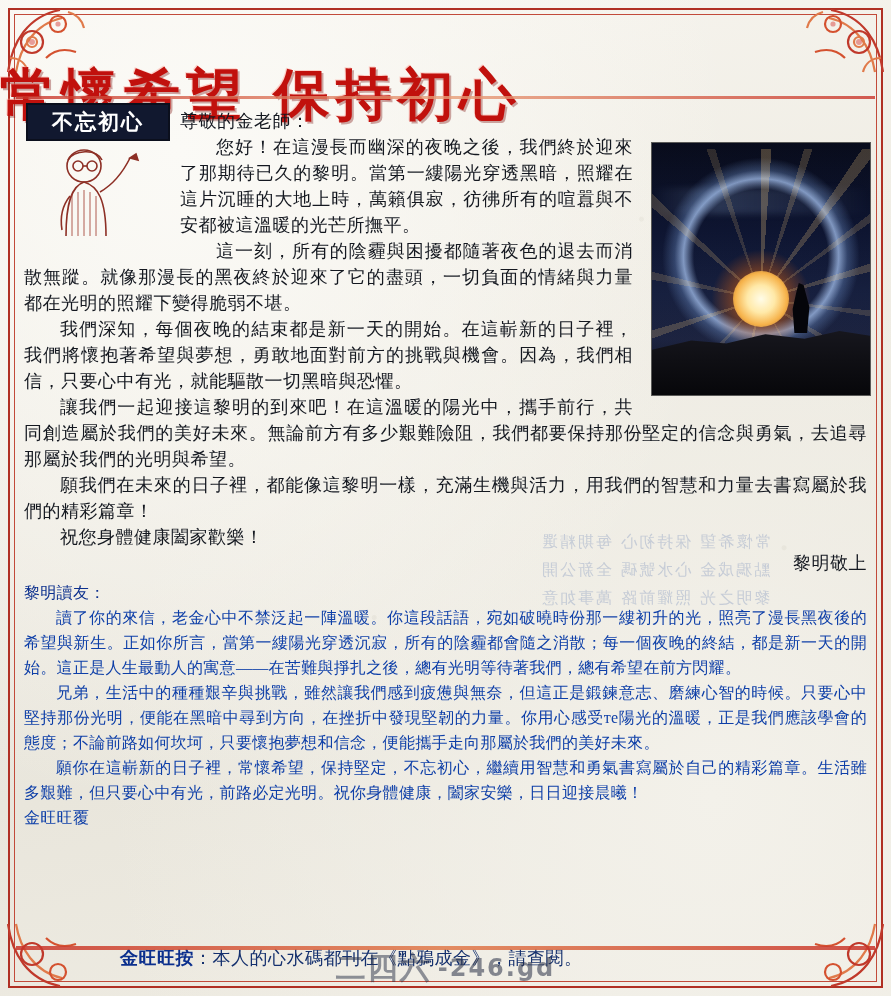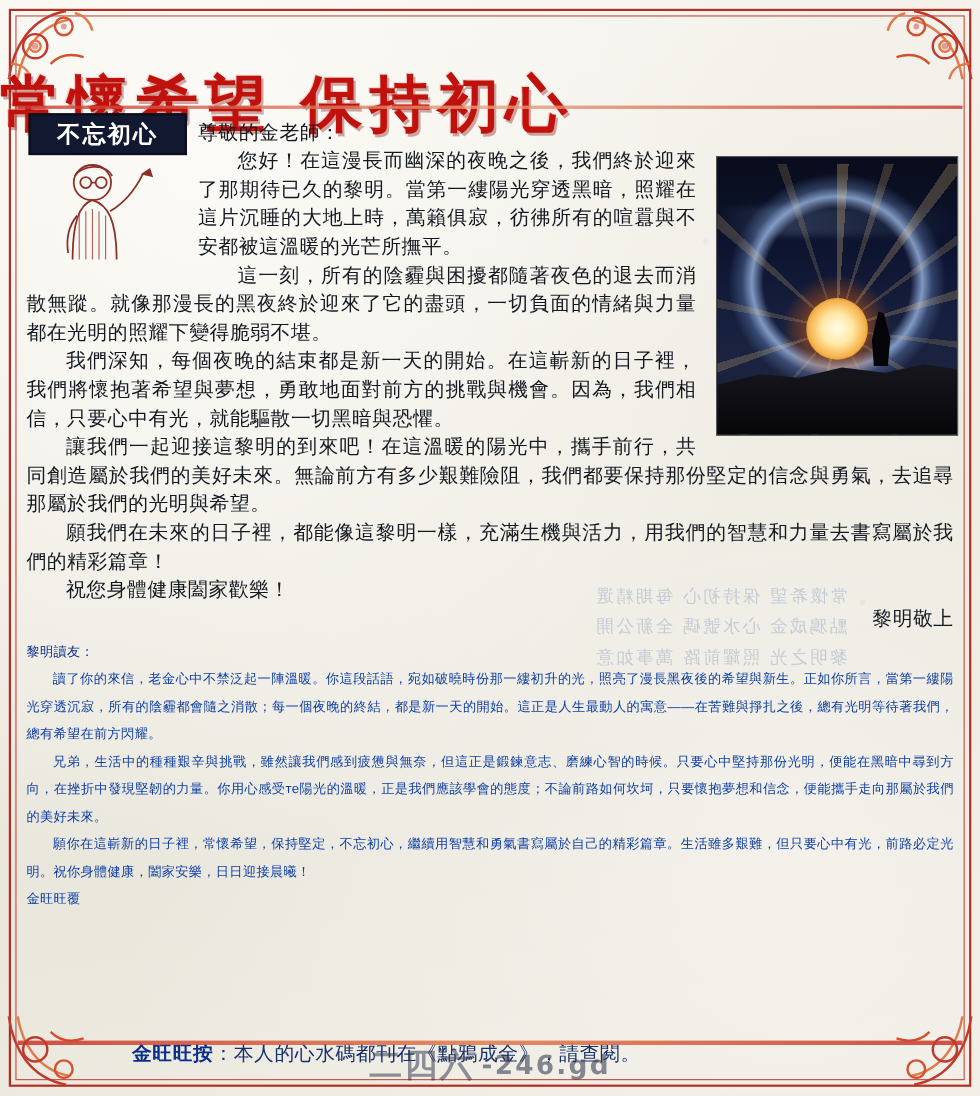--- a/index.html
+++ b/index.html
@@ -148,22 +148,22 @@
     font-size:18px;
     line-height:26px;
     letter-spacing:.5px;
     text-align:justify;
     color:#141820;
   }
   .indent{ text-indent:2em; }
   .sig-right{ text-align:right; }
   .blue{
     color:#0e3fa8;
-    font-family:Liberation Sans, sans-serif;
-    font-size:12px;
+    font-family:Liberation Serif, serif;
+    font-size:16px;
     line-height:25px;
     letter-spacing:.3px;
     text-align:justify;
   }
   .blue-strong{ color:#0b2f8d; }
 
   
   .ghost{
     position:absolute;left:130px;top:528px;width:640px;
     color:rgba(90,120,175,.28);

